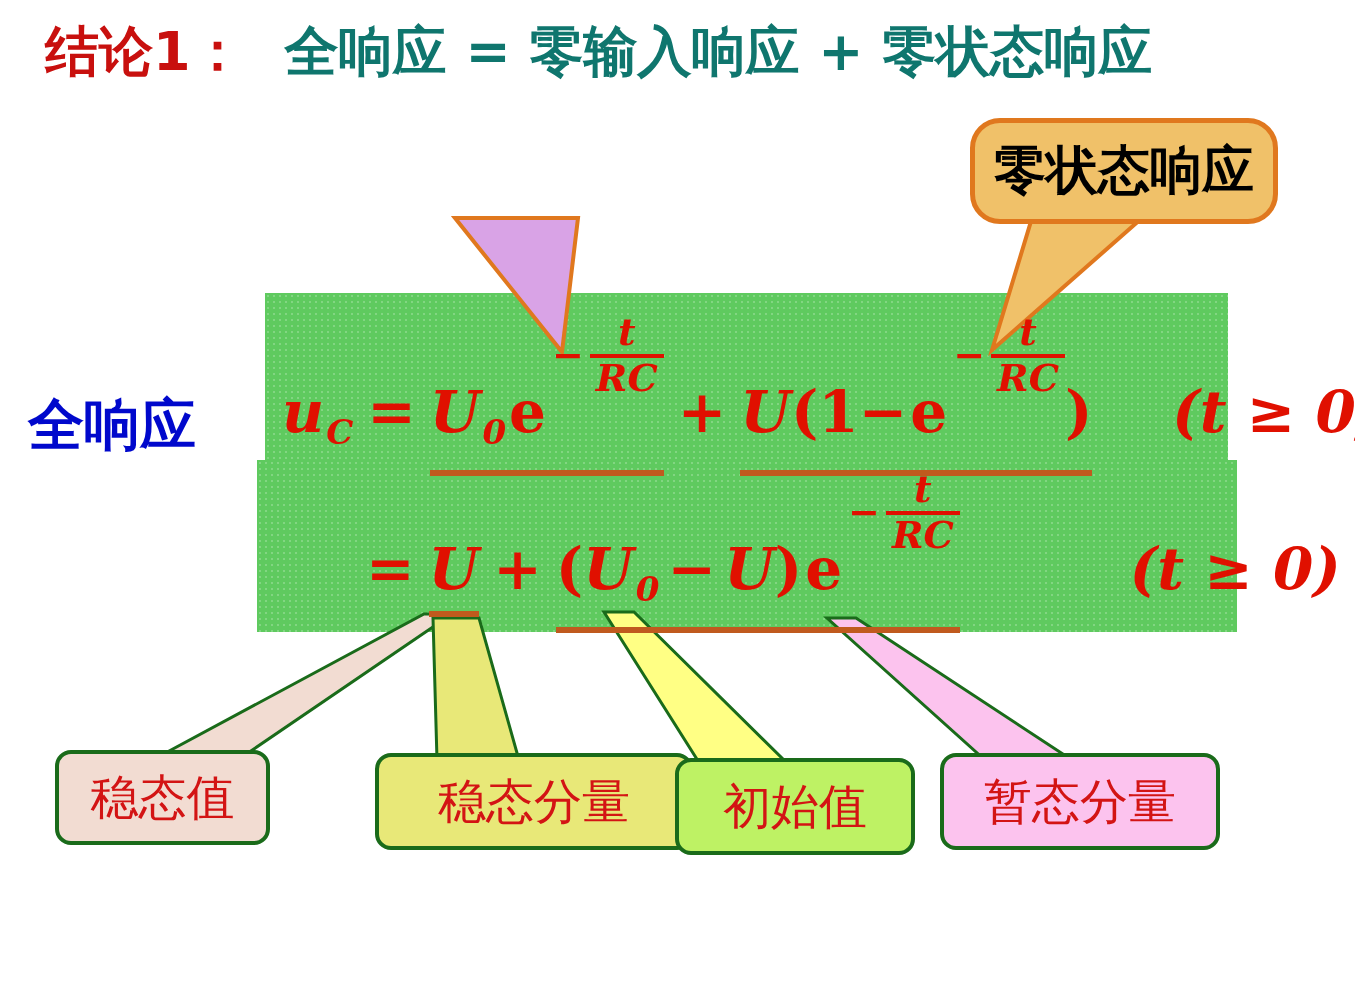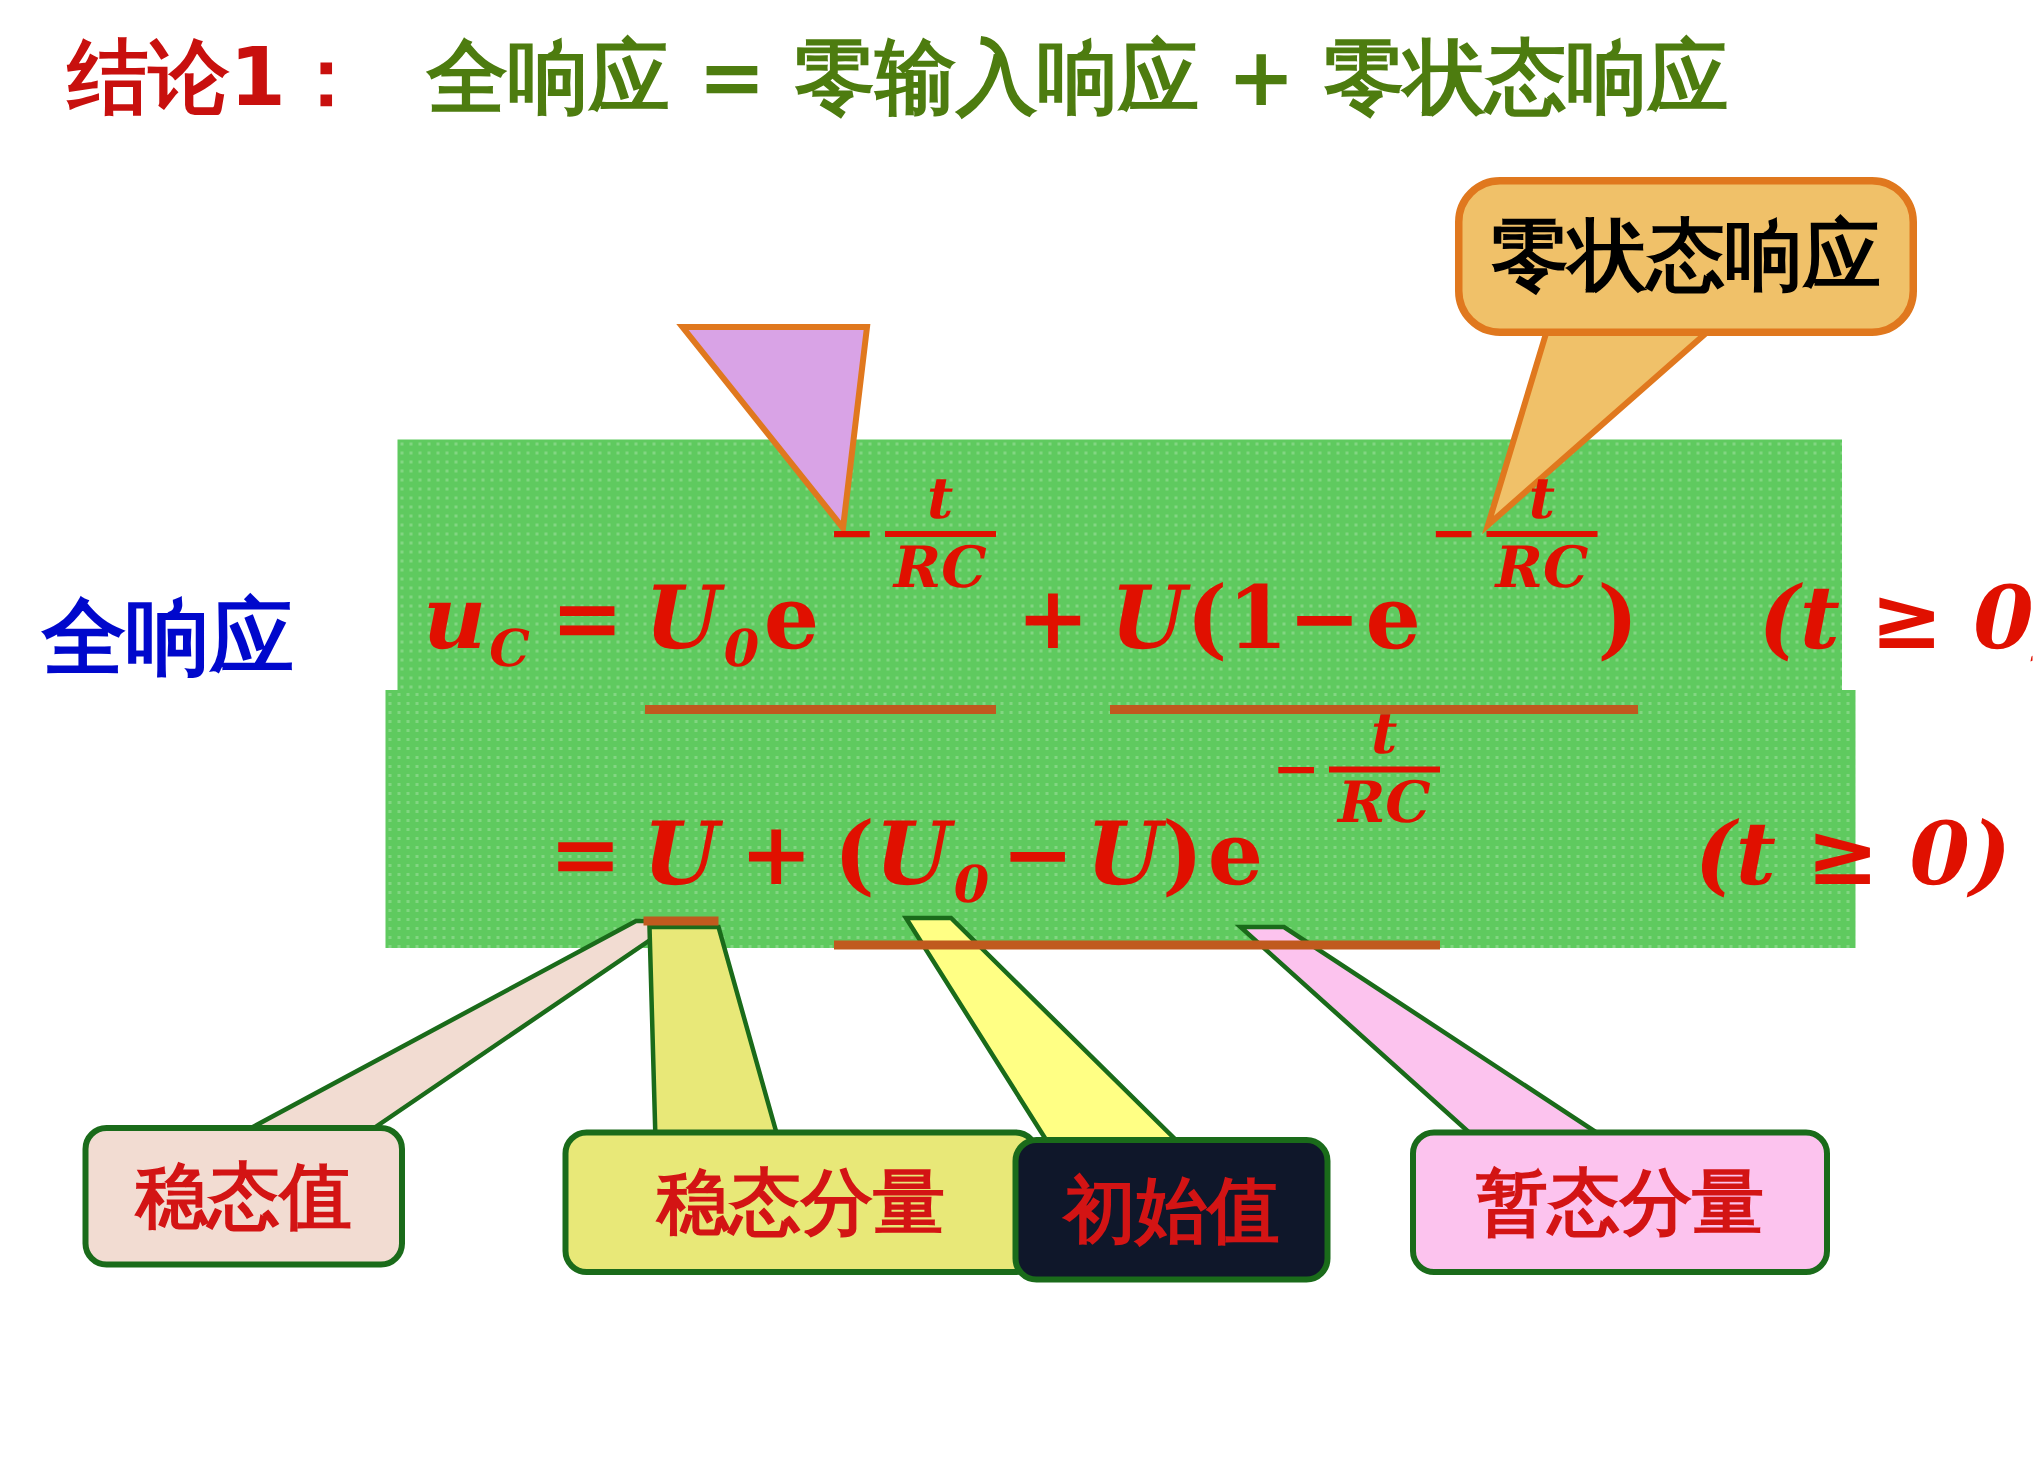--- a/index.html
+++ b/index.html
@@ -5,21 +5,21 @@
   * { margin:0; padding:0; box-sizing:border-box; }
   body { background:#ffffff; }
   .slide {
     position:relative; width:1355px; height:983px; background:#ffffff;
     overflow:hidden; font-family:"DejaVu Sans","Liberation Sans",sans-serif;
   }
 
   
   .title { position:absolute; font-weight:bold; white-space:nowrap; color:#c8100e; z-index:5; }
   .conclusion1 { left:45px; top:16px; font-size:54px; }
-  .conclusion1 .t-text { margin-left:40px; color:#4d7c0f; }
+  .conclusion1 .t-text { margin-left:40px; color:#0f766e; }
   .conclusion2 { left:80px; top:878px; font-size:54px; }
   .conclusion2 .t-text { margin-left:62px; color:#d31414; }
 
   
   .bubble {
     position:absolute; display:flex; align-items:center; justify-content:center;
     font-weight:bold; color:#000; z-index:6; border:5px solid #e0781e; border-radius:30px;
   }
   .bubble-zero-input { left:270px; top:118px; width:365px; height:106px; background:#d9a3e6; font-size:52px; }
   .bubble-zero-state { left:970px; top:118px; width:308px; height:106px; background:#f0c169; font-size:52px; }
@@ -58,26 +58,26 @@
   .uline { display:inline-block; border-bottom:6px solid #c05a1e; padding-bottom:8px; }
   .mdomain { margin-left:80px; }
   .fline2 .mdomain { margin-left:170px; }
 
   
   .tails { position:absolute; left:0; top:0; z-index:4; pointer-events:none; }
 
   
   .tag {
     position:absolute; display:flex; align-items:center; justify-content:center;
-    font-weight:bold; border:4px solid #1a6b1a; border-radius:16px; z-index:6;
+    font-weight:normal; border:4px solid #1a6b1a; border-radius:16px; z-index:6;
     color:#d31414; font-size:48px;text-align:center;
   }
   .tag-steady-value { left:55px; top:750px; width:215px; height:95px; background:#f2dcd2; }
   .tag-steady-component { left:375px; top:753px; width:318px; height:97px; background:#e8e878; }
-  .tag-initial-value { left:675px; top:758px; width:212px; height:97px; background:#0f172a; }
+  .tag-initial-value { left:675px; top:758px; width:240px; height:97px; background:#bef264; }
   .tag-transient { left:940px; top:753px; width:280px; height:97px; background:#fcc3ee; }
 
   
   .watermark { position:absolute; right:18px; bottom:6px; font-size:17px; color:#9aa3ab; z-index:7; }
 </style>
 </head>
 <body>
 
 <div class="slide">
 

